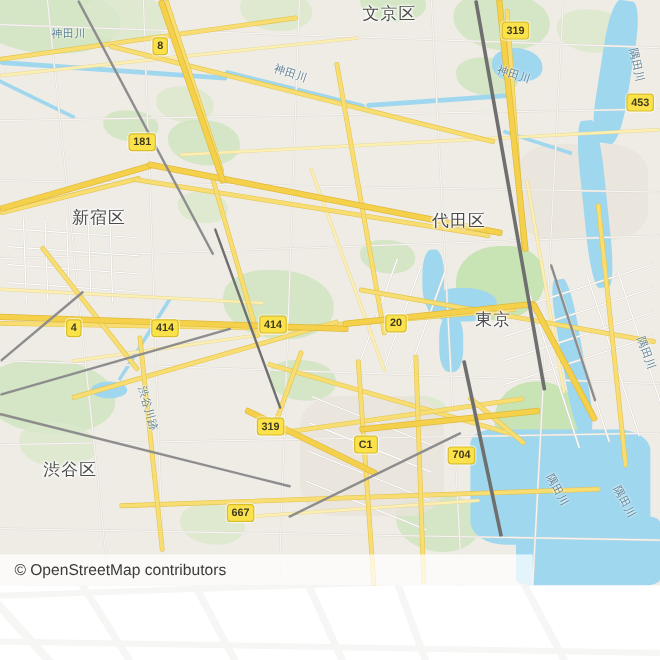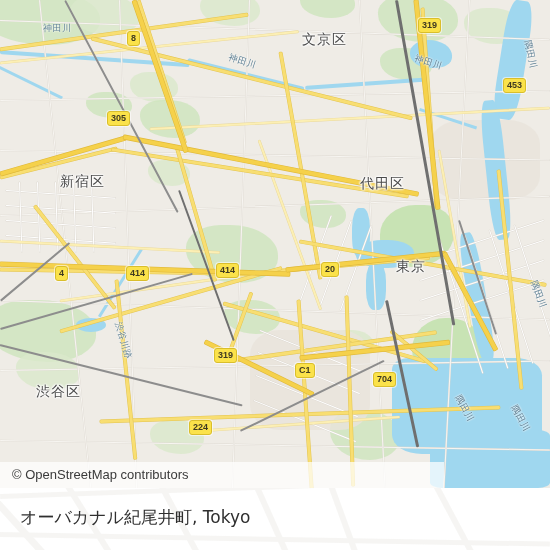--- a/index.html
+++ b/index.html
@@ -253,55 +253,54 @@
 
       <div class="water-label" style="left:43px;top:22px;">神田川</div>
       <div class="water-label" style="left:228px;top:55px;transform:rotate(18deg);">神田川</div>
       <div class="water-label" style="left:414px;top:56px;transform:rotate(18deg);">神田川</div>
       <div class="water-label" style="left:104px;top:334px;transform:rotate(74deg);">渋谷川跡</div>
       <div class="water-label" style="left:516px;top:48px;transform:rotate(78deg);">隅田川</div>
       <div class="water-label" style="left:524px;top:288px;transform:rotate(70deg);">隅田川</div>
       <div class="water-label" style="left:450px;top:402px;transform:rotate(62deg);">隅田川</div>
       <div class="water-label" style="left:506px;top:412px;transform:rotate(62deg);">隅田川</div>
 
-      <div class="city-label" style="left:302px;top:3px;margin-top:28px;">文京区</div>
+      <div class="city-label" style="left:302px;top:3px;">文京区</div>
       <div class="city-label" style="left:60px;top:173px;">新宿区</div>
       <div class="city-label" style="left:360px;top:175px;">代田区</div>
       <div class="city-label" style="left:396px;top:258px;">東京</div>
       <div class="city-label" style="left:36px;top:383px;">渋谷区</div>
 
       <div class="shield" style="left:127px;top:31px;">8</div>
       <div class="shield" style="left:418px;top:18px;">319</div>
-      <div class="shield" style="left:503px;top:78px;text-align:center;">453</div>
-      <div class="shield" style="left:107px;top:111px;">305</div>
+      <div class="shield" style="left:522px;top:78px;text-align:center;">453</div>
+      <div class="shield" style="left:107px;top:111px;">181</div>
       <div class="shield" style="left:55px;top:266px;">4</div>
       <div class="shield" style="left:126px;top:266px;">414</div>
       <div class="shield" style="left:216px;top:263px;">414</div>
       <div class="shield" style="left:321px;top:262px;">20</div>
       <div class="shield" style="left:214px;top:348px;">319</div>
       <div class="shield" style="left:295px;top:363px;">C1</div>
       <div class="shield" style="left:373px;top:372px;">704</div>
-      <div class="shield" style="left:189px;top:420px;">224</div>
+      <div class="shield" style="left:189px;top:420px;">667</div>
     </div>
 
     <div class="attrib">
       <span>© OpenStreetMap contributors</span>
     </div>
   </div>
 
 
   <div class="footer">
     <div class="footer-bg">
       <div class="fline" style="left:-20px;top:-10px;width:200px;height:7px;transform:rotate(48deg);"></div>
       <div class="fline" style="left:60px;top:-20px;width:180px;height:6px;transform:rotate(58deg);"></div>
       <div class="fline" style="left:150px;top:-30px;width:200px;height:6px;transform:rotate(62deg);"></div>
       <div class="fline" style="left:250px;top:-24px;width:160px;height:6px;transform:rotate(66deg);"></div>
       <div class="fline" style="left:330px;top:-14px;width:170px;height:6px;transform:rotate(70deg);"></div>
       <div class="fline" style="left:430px;top:-20px;width:150px;height:6px;transform:rotate(62deg);"></div>
       <div class="fline" style="left:0px;top:6px;width:550px;height:5px;transform:rotate(-2deg);"></div>
       <div class="fline" style="left:0px;top:44px;width:550px;height:5px;transform:rotate(1deg);"></div>
     </div>
 
-    <div class="footer-title">オーバカナル紀尾井町, Tokyo</div>
 
   </div>
 
 </div>
 
 </body></html>

